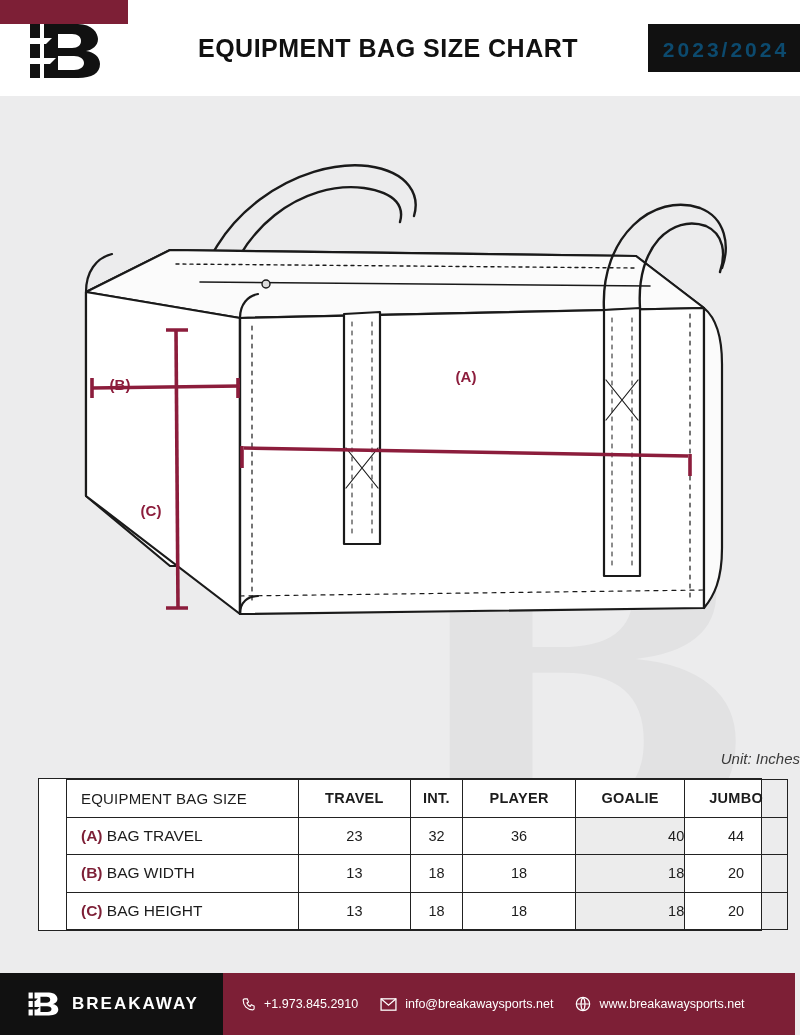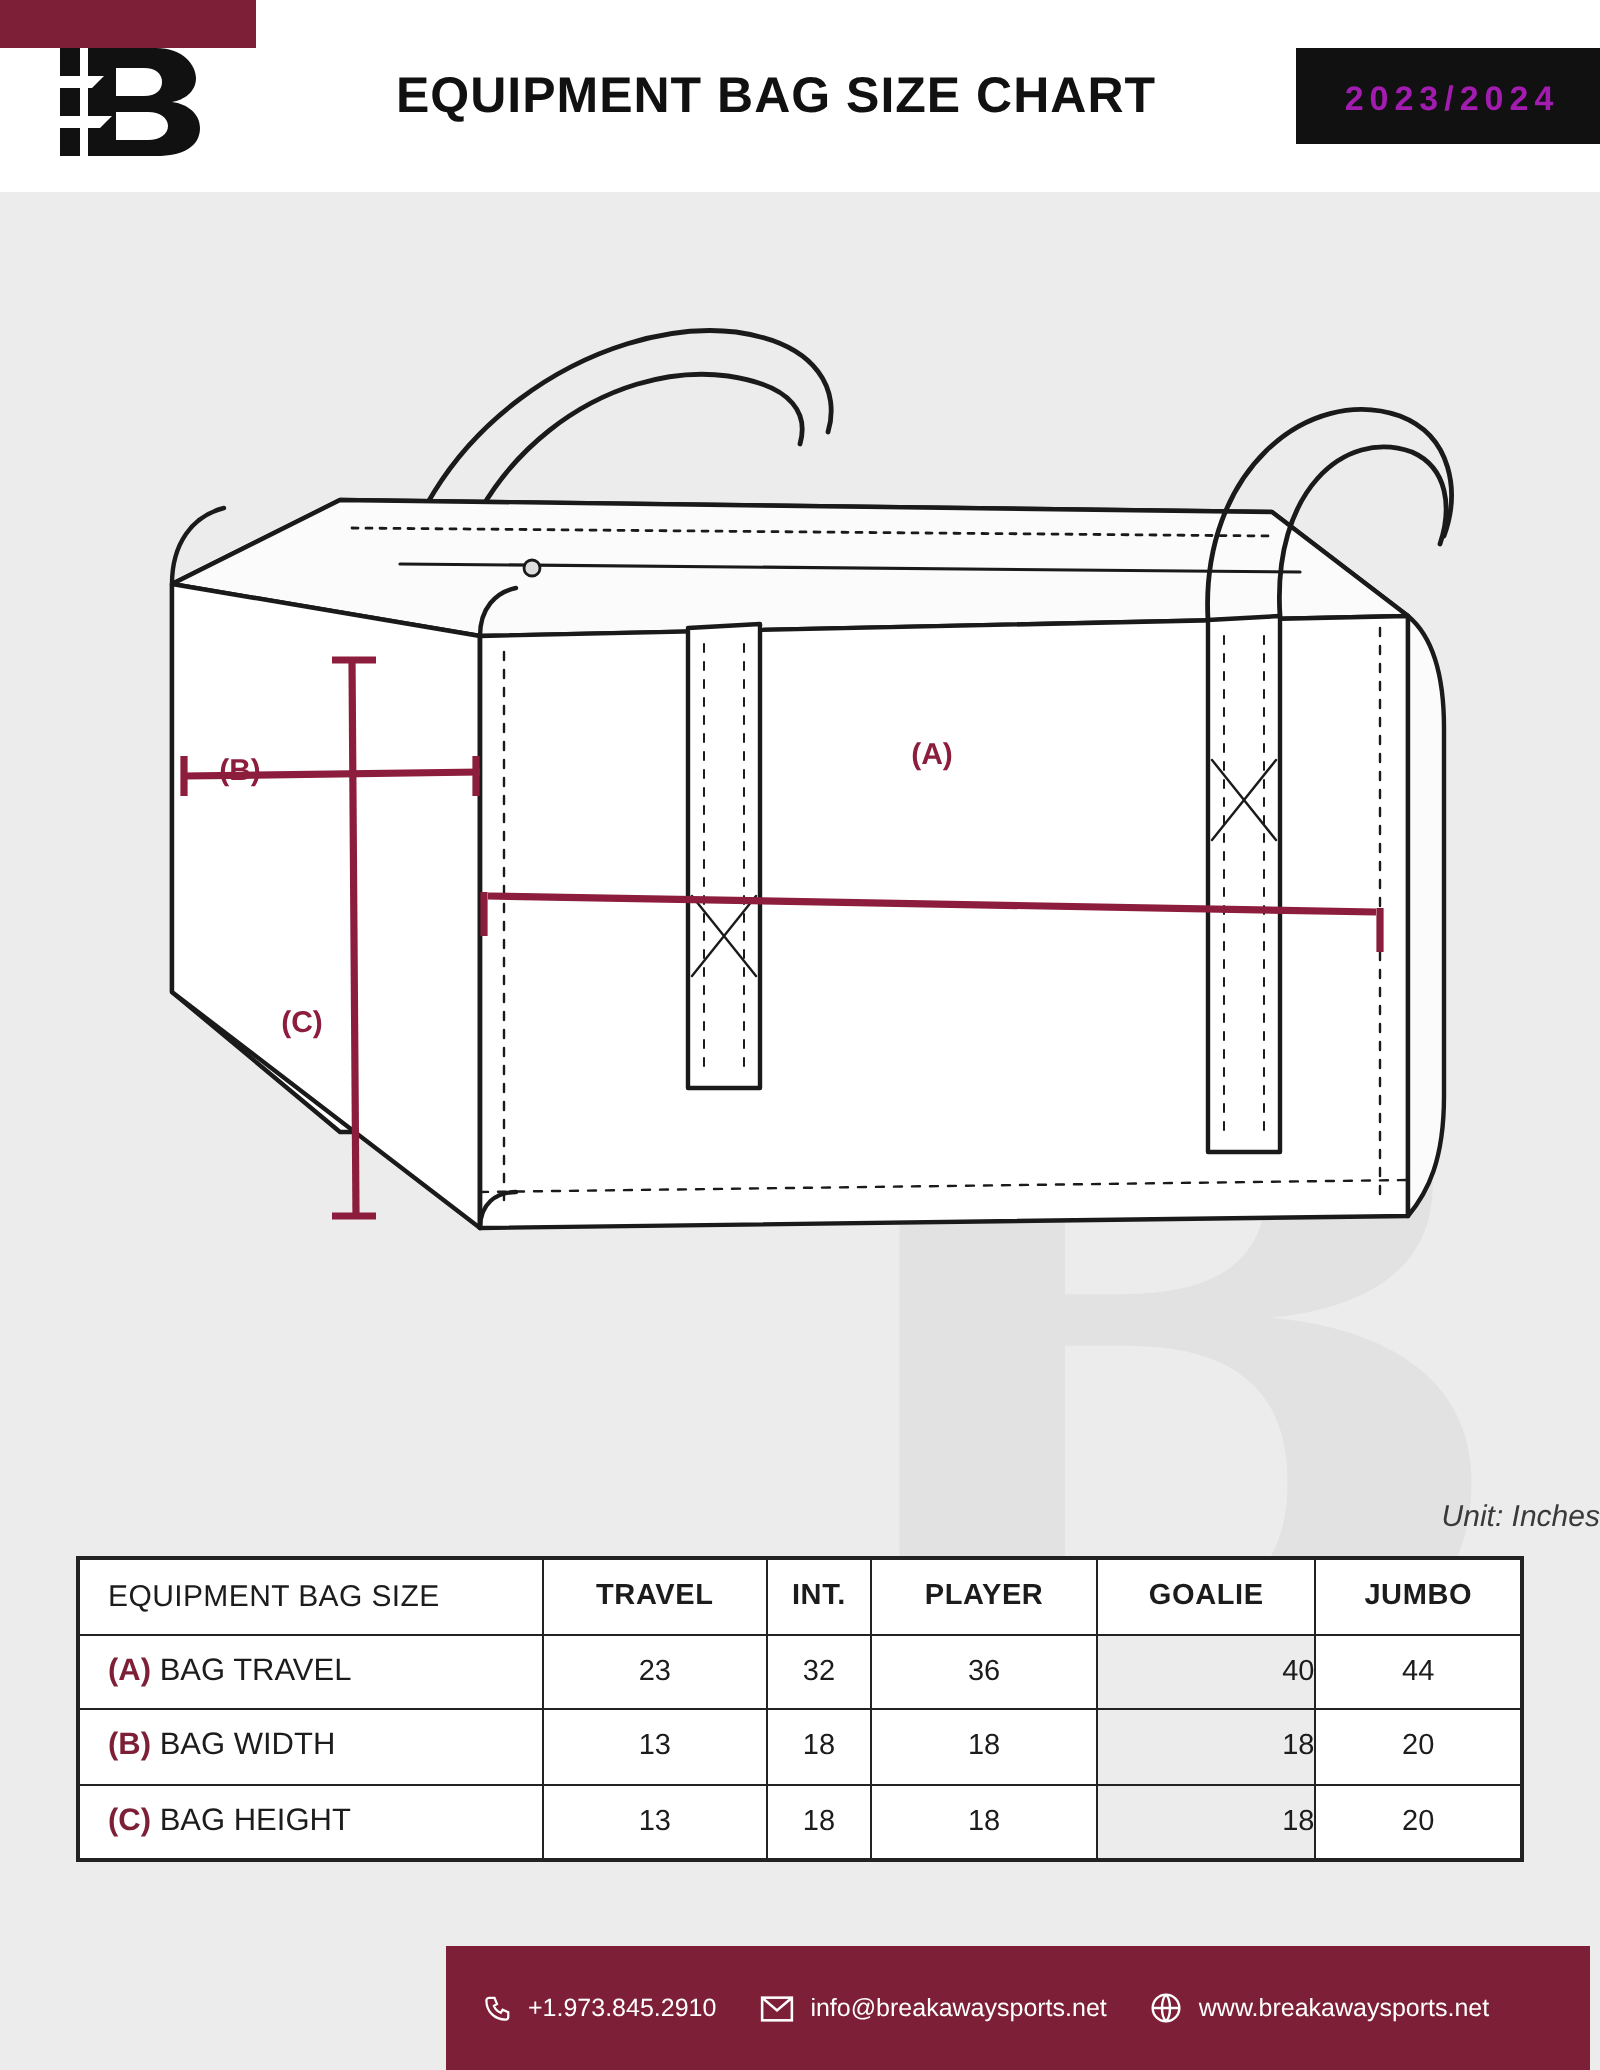--- a/index.html
+++ b/index.html
@@ -43,22 +43,22 @@
     color: #111111;
     font-size: 25px;
     font-weight: bold;
     letter-spacing: 0.5px;
     display: flex; align-items: center; justify-content: center;
     white-space: nowrap;
   }
   .header-year {
     position: absolute; top: 24px; left: 652px;
     width: 148px; height: 52px;
-    color: #a21caf;
-    font-size: 17px;
+    color: #0c4a6e;
+    font-size: 21px;
     font-weight: bold;
     letter-spacing: 3px;
     display: flex; align-items: center; justify-content: center;
   }
 
   
   .watermark {
     position: absolute;
     right: 40px; top: 480px;
     font-size: 440px;
@@ -104,20 +104,21 @@
     top: 778px; left: 38px;
     width: 724px;
     background: #ffffff;
     border: 1px solid #222222;
   }
   table {
     width: 100%;
     border-collapse: collapse;
     font-size: 14.5px;
     color: #1c1c1c;
+    margin-left: 27px;
   }
   table td, table th {
     border: 1px solid #222222;
     height: 37.5px;
     text-align: center;
     font-weight: normal;
   }
   .col-label {
     text-align: left;
     padding-left: 14px;
@@ -295,20 +296,33 @@
           <td>18</td>
           <td>18</td>
           <td class="shade">18</td>
           <td>20</td>
         </tr>
       </tbody>
     </table>
   </div>
 
   <div class="footer">
+    <div class="footer-left">
+      <div class="footer-logo">
+        <svg viewBox="0 0 80 62" width="34" height="32">
+          <path d="M6 4 h10 v54 h-10 z" fill="#fff"></path>
+          <path d="M20 4 h34 c14 0 20 9 20 15 c0 7 -6 11 -12 12 c8 1 14 6 14 13 c0 9 -8 14 -22 14 h-34 z
+                   M34 14 v14 h14 c6 0 9 -3 9 -7 c0 -4 -3 -7 -9 -7 z
+                   M34 36 v14 h16 c6 0 10 -3 10 -7 c0 -4 -4 -7 -10 -7 z" fill="#fff"></path>
+          <path d="M2 18 h26 l-6 6 h-20 z" fill="#111"></path>
+          <path d="M2 38 h30 l-6 6 h-24 z" fill="#111"></path>
+        </svg>
+      </div>
+      <div class="footer-brand">BREAKAWAY</div>
+    </div>
     <div class="footer-right">
       <div class="fitem">
         <span class="ficon">
           <svg width="15" height="15" viewBox="0 0 24 24" fill="none" stroke="#fff" stroke-width="1.8">
             <path d="M6 3 h4 l2 5 -2.5 1.5 c1 2.5 3 4.5 5.5 5.5 L16.5 12.5 21 14.5 v4 c0 1 -1 2 -2 2 C10 20.5 3.5 14 3.5 5 c0 -1 1 -2 2.5 -2 z"></path>
           </svg>
         </span>
         <span>+1.973.845.2910</span>
       </div>
       <div class="fitem">

